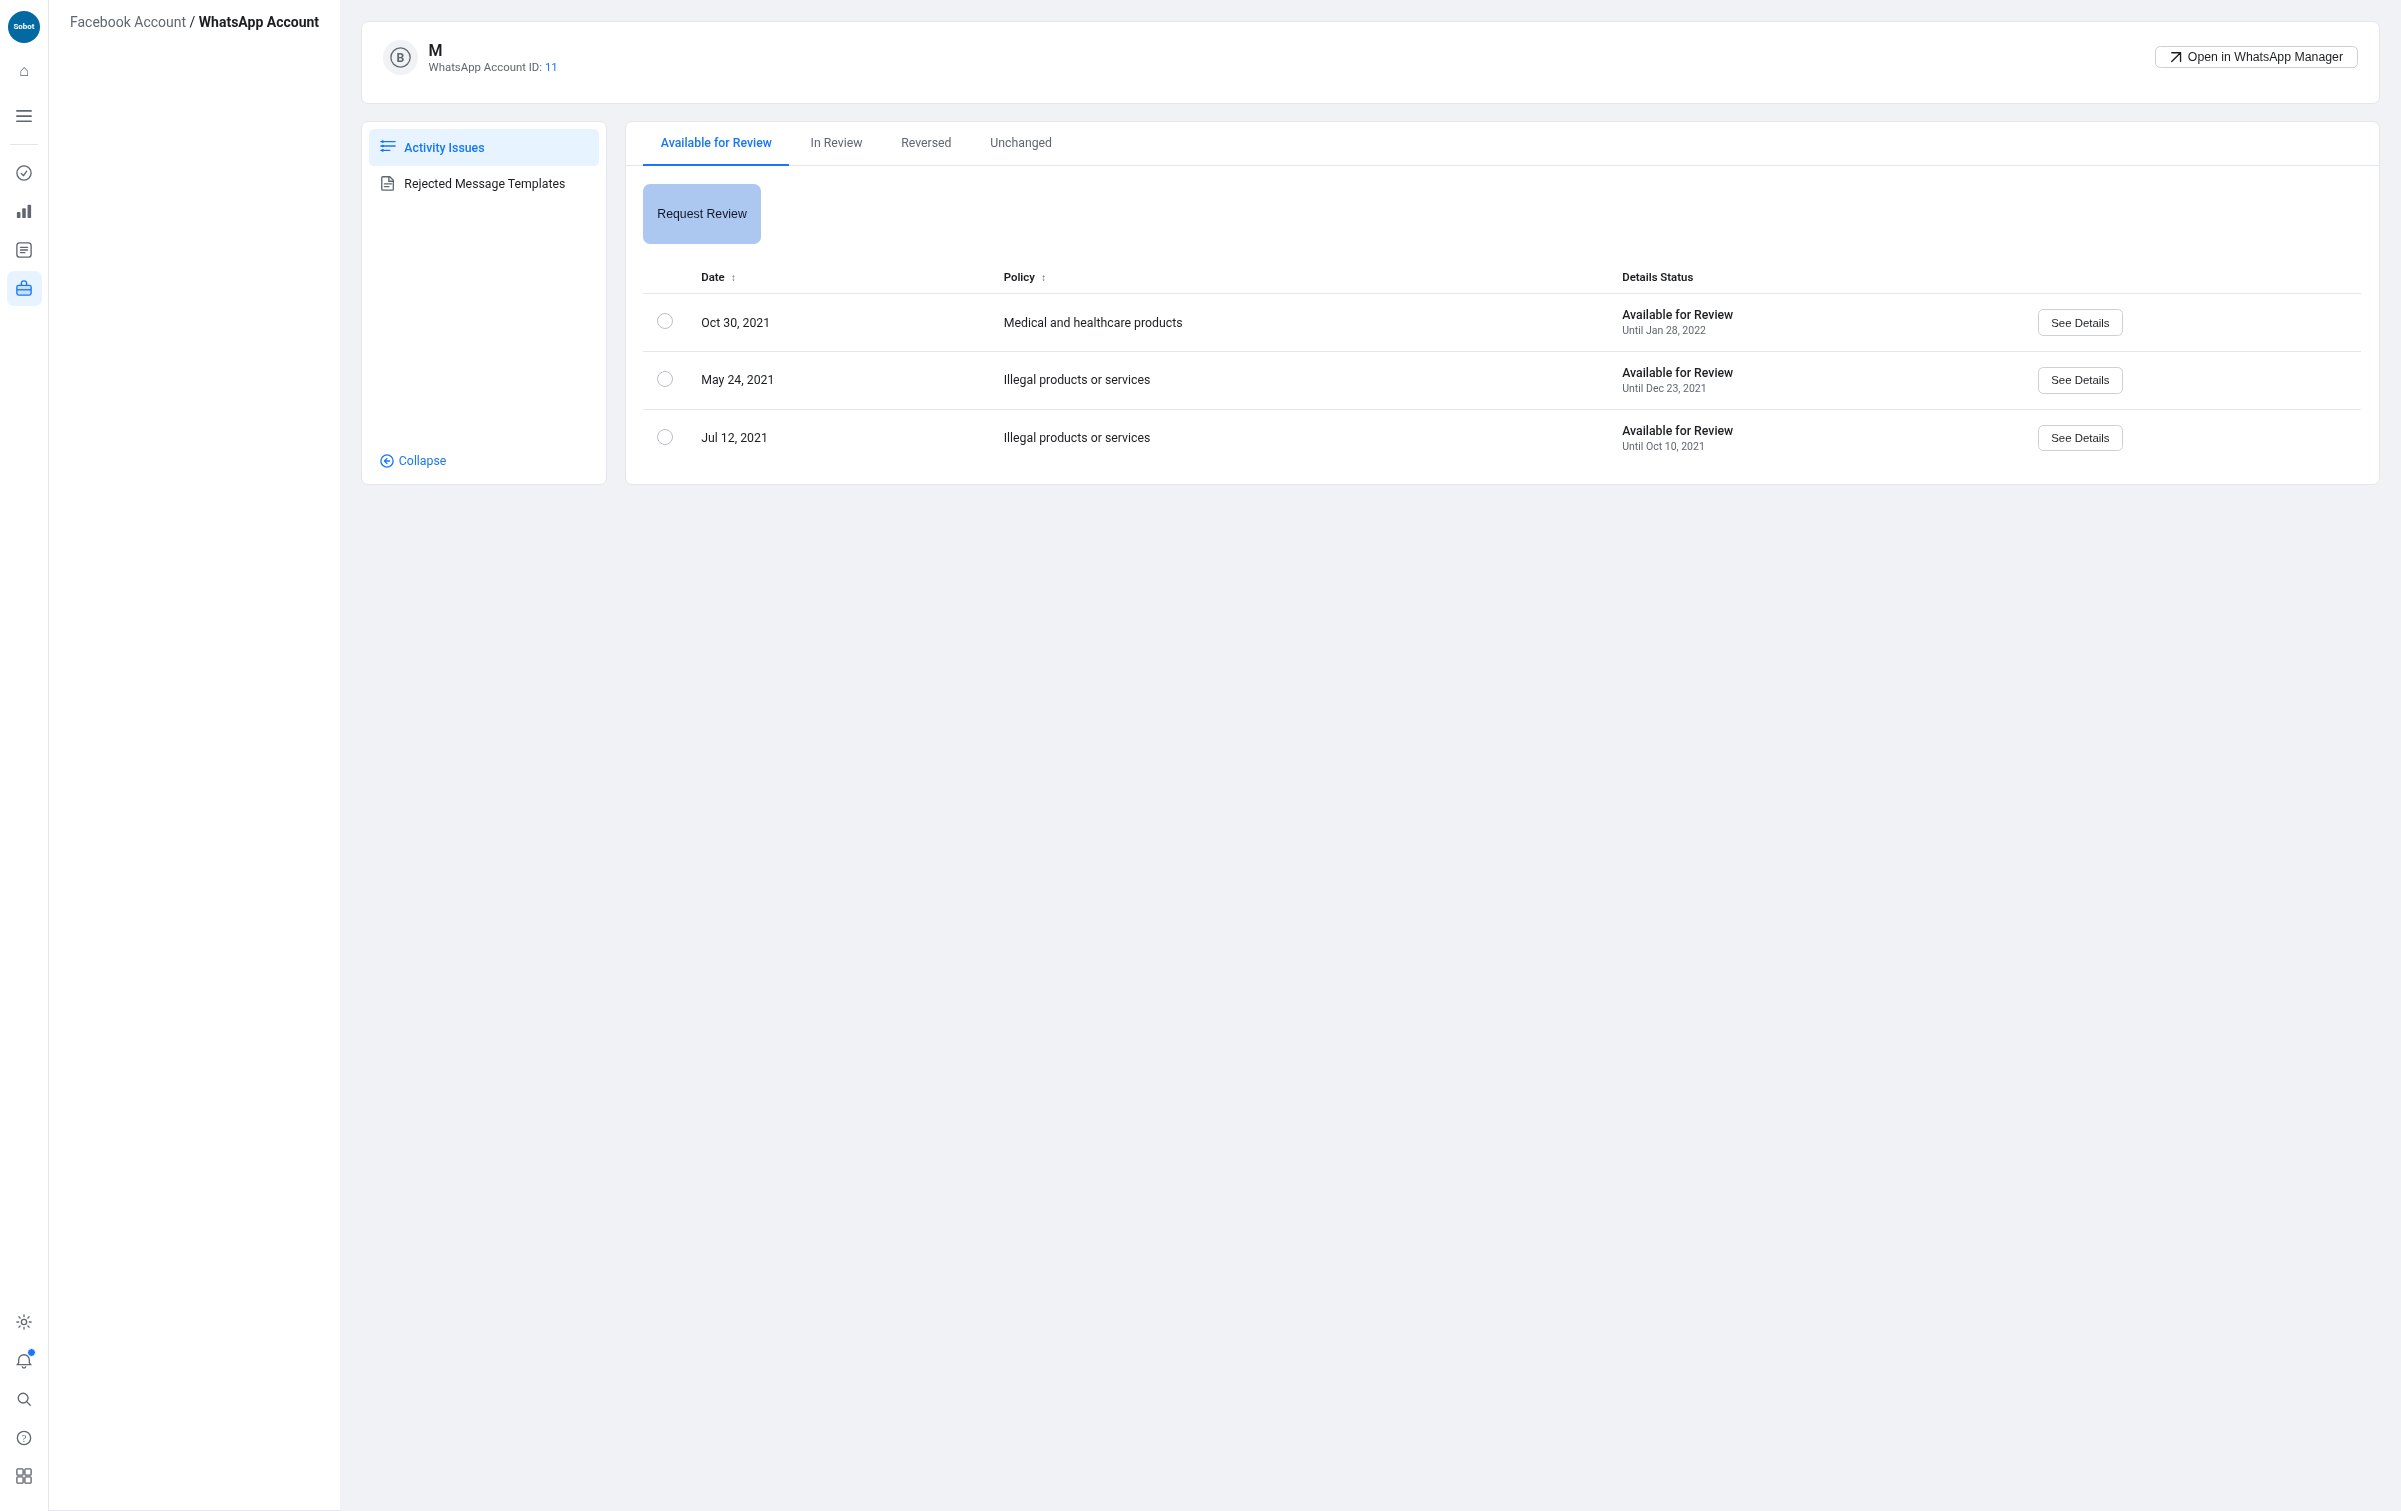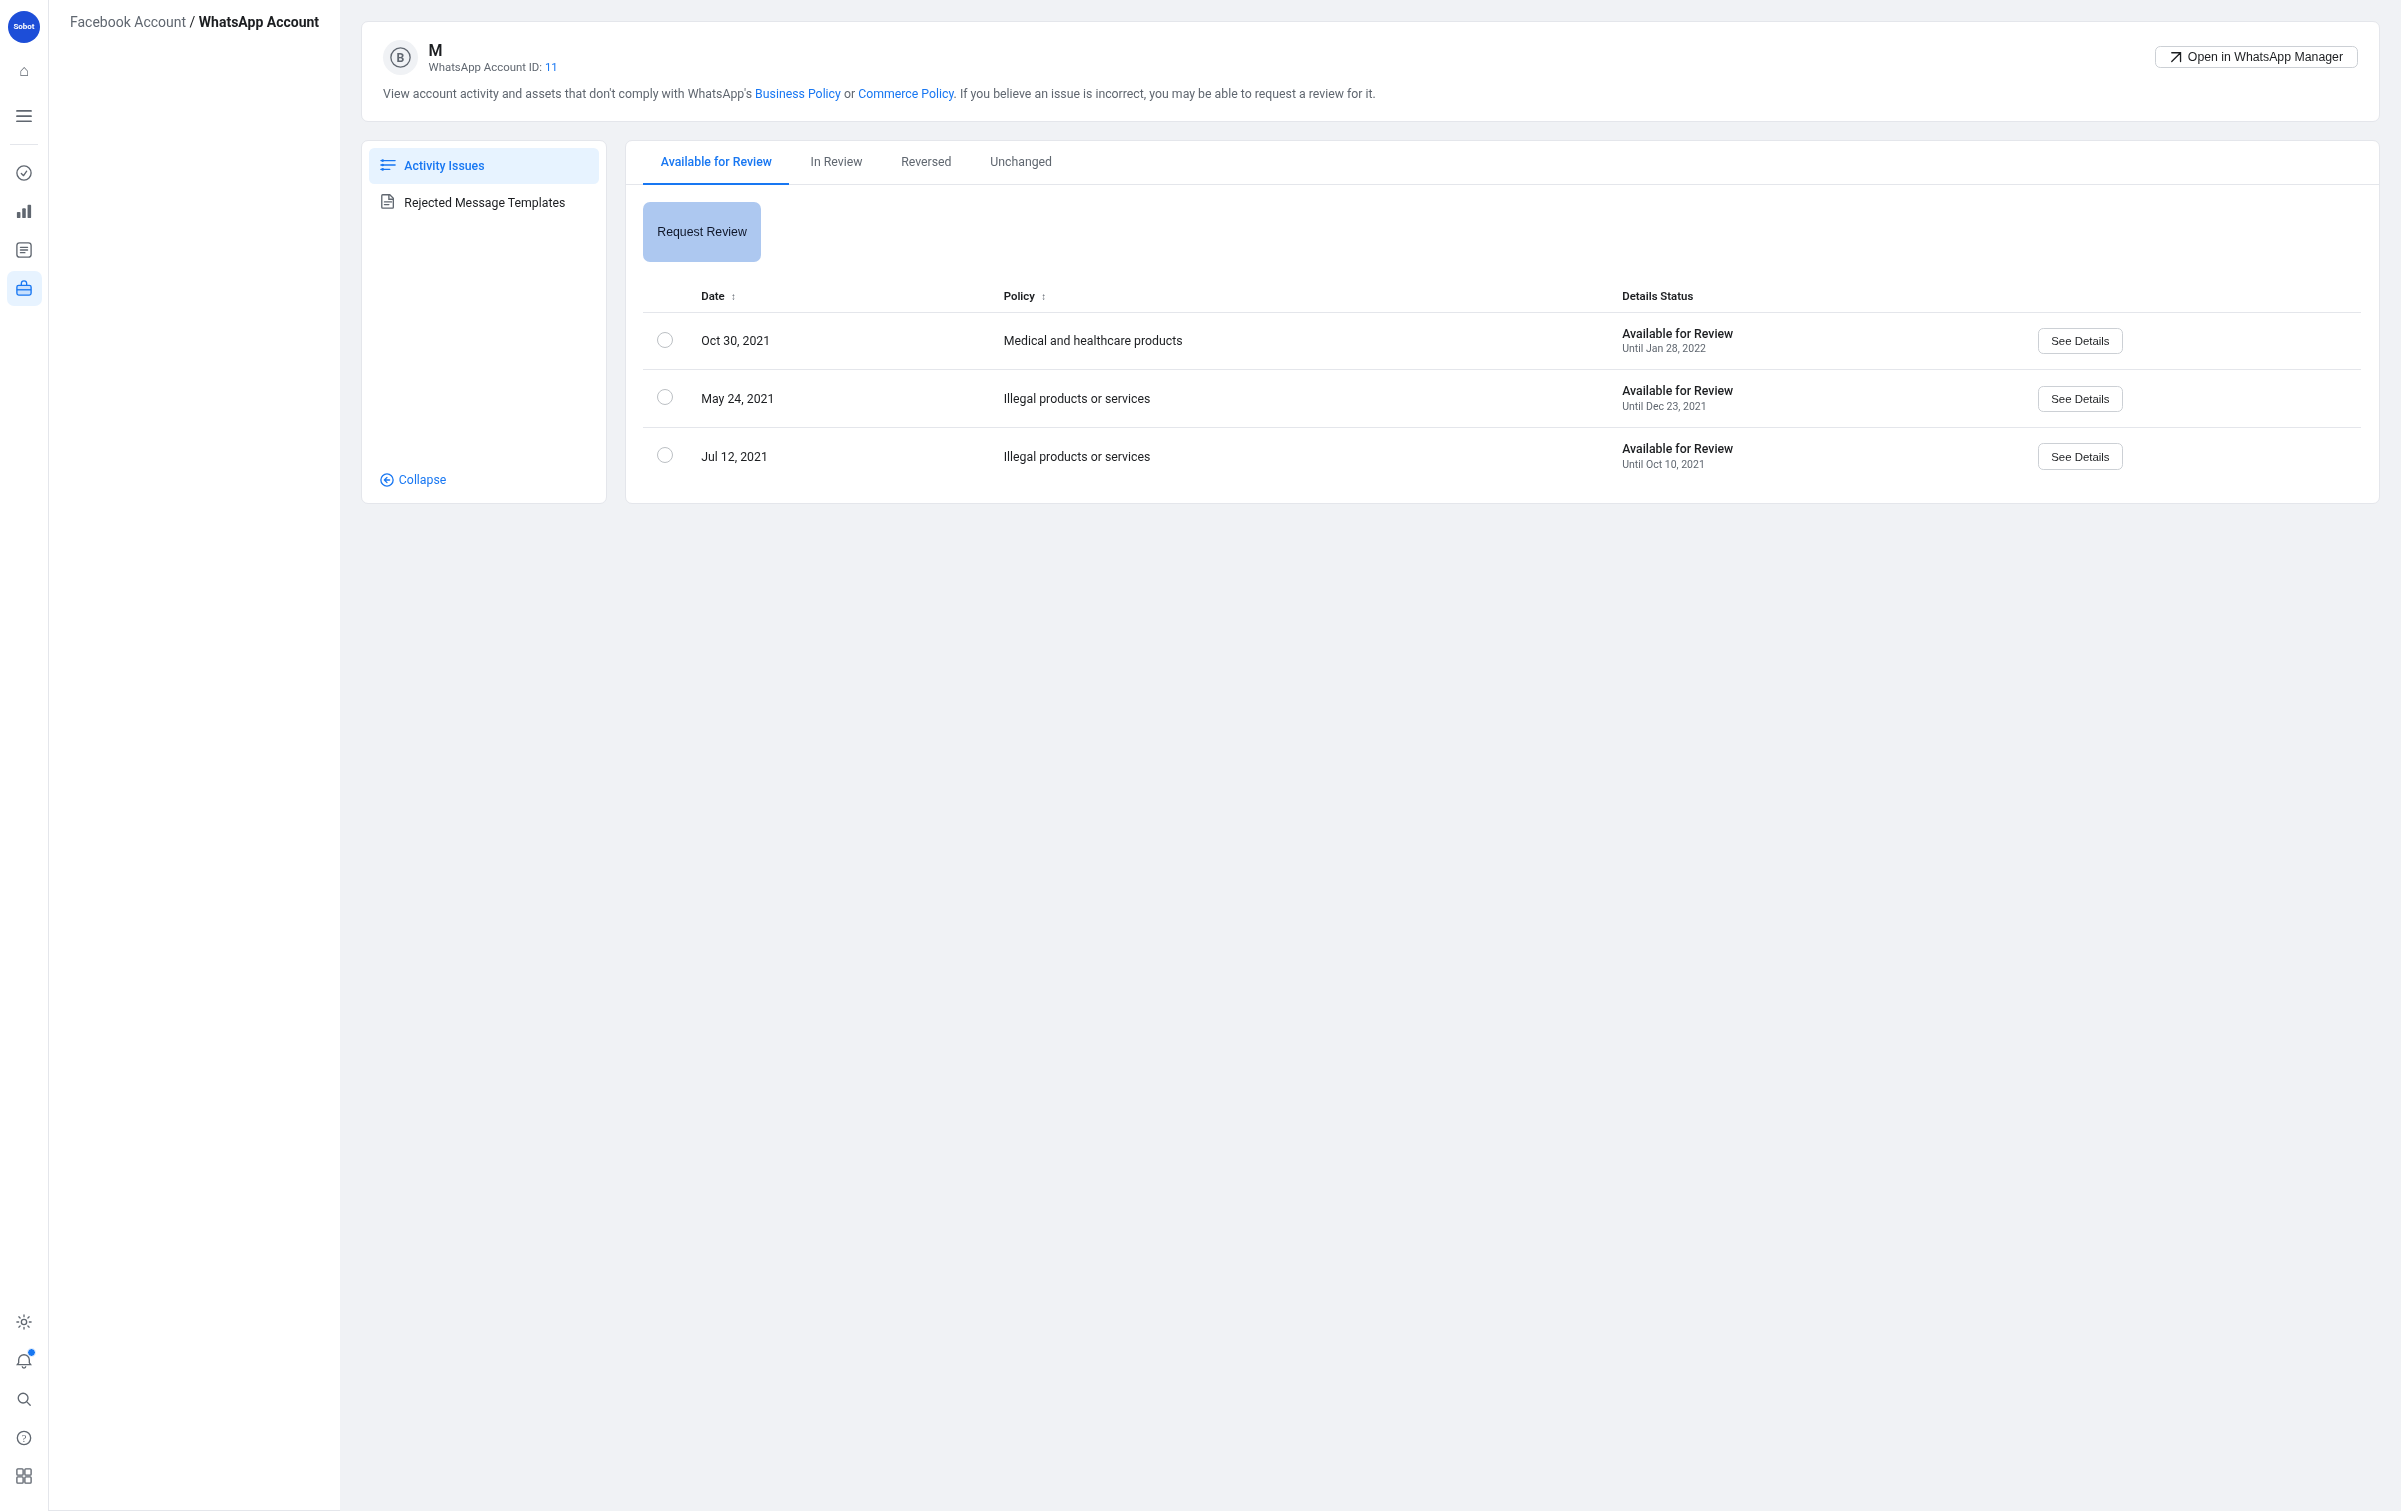--- a/index.html
+++ b/index.html
@@ -19,21 +19,21 @@
     .sidebar-top { display: flex; flex-direction: column; align-items: center; gap: 3.5px; flex: 1; }
     .sidebar-bottom { display: flex; flex-direction: column; align-items: center; gap: 3.5px; padding-bottom: 7px; }
     .sidebar-icon {
       width: 35px; height: 35px;
       display: flex; align-items: center; justify-content: center;
       border-radius: 7px; cursor: pointer; color: #606770; font-size: 16px;
     }
     .sidebar-icon.active { background: #e7f3ff; color: #1877f2; }
     .sidebar-avatar {
       width: 32px; height: 32px;
-      background: #1d4ed8;
+      background: #0369a1;
       border-radius: 50%;
       display: flex; align-items: center; justify-content: center;
       color: white; font-size: 10.5px; font-weight: 700;
       margin-bottom: 7px; cursor: pointer;
     }
     .sidebar-home { margin-bottom: 7px; }
     .sidebar-divider { width: 28px; height: 0.9px; background: #e4e6eb; margin: 7px 0; }
     .notification-dot {
       position: relative;
     }
@@ -322,23 +322,20 @@
               <span class="id-number">1</span><span class="id-number">1</span>
             </div>
           </div>
         </div>
         <button class="open-manager-btn">
           <svg width="12.3" height="12.3" viewBox="0 0 14 14" fill="none">
               <path d="M2 2h10v10M12 2L2 12" stroke="#1c1e21" stroke-width="1.5" stroke-linecap="round"></path>
             </svg>
           <span>Open in WhatsApp Manager</span>
         </button>
-      </div>
-      <div class="account-description">
-        <span>View account activity and assets that don't comply with WhatsApp's </span><a href="#">Business Policy</a><span> or </span><a href="#">Commerce Policy</a><span>. If you believe an issue is incorrect, you may be able to request a review for it.</span>
       </div>
     </div>
 
     <div class="body-layout">
 
       <div class="left-panel">
         <div class="left-panel-items">
           <div class="panel-item active">
             <span class="panel-item-icon">
               <svg width="16" height="16" viewBox="0 0 18 18" fill="none">

